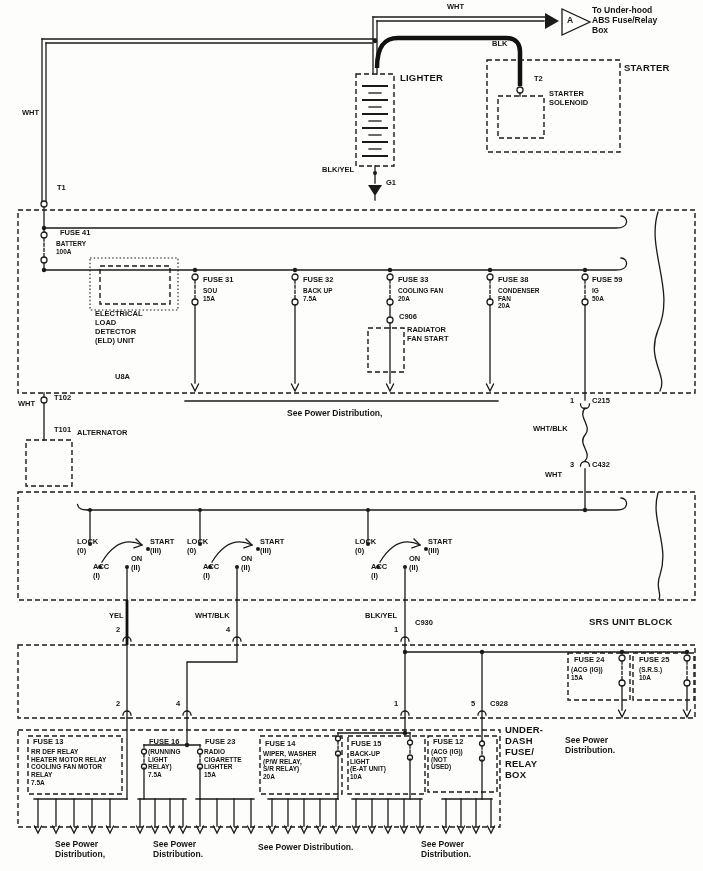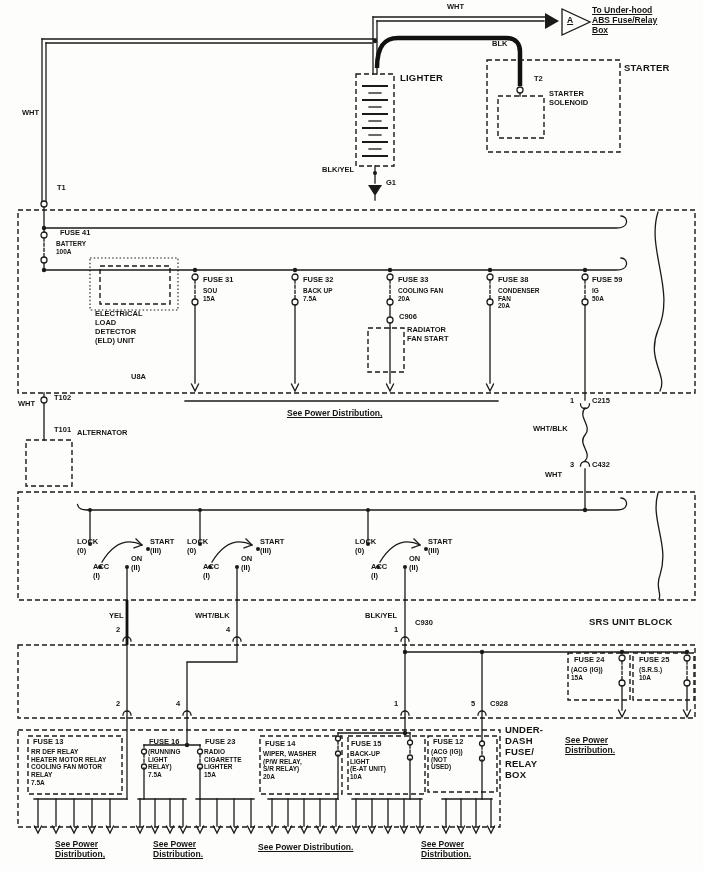--- a/index.html
+++ b/index.html
@@ -11,21 +11,21 @@
   .thick{ stroke:#111; fill:none; stroke-width:4.5; }
   .med  { stroke:#111; fill:none; stroke-width:2.8; }
   .box  { stroke:#1a1a1a; fill:none; stroke-width:1.4; stroke-dasharray:5 3; }
   .dotted { stroke:#1a1a1a; fill:none; stroke-width:1.1; stroke-dasharray:1.5 2.2; }
   .dash { stroke-dasharray:3 2.2; }
   .dot  { fill:#1a1a1a; stroke:none; }
   .wht  { fill:#fdfdfb; }
   .lbl  { position:absolute; font-weight:bold; font-size:7.5px; line-height:1.18;
           white-space:pre-line; color:#151515; }
   .tiny { font-size:6.5px; }
-  .mid  { font-size:8.5px;text-decoration:underline; }
+  .mid  { font-size:8.5px; }
   .hdr  { font-size:9.5px; letter-spacing:.2px; }
 </style>
 </head>
 <body>
 
 <div class="stage">
 
 <svg class="wires" width="703" height="871" viewBox="0 0 703 871">
   <defs>
     <g id="arr">
@@ -308,21 +308,21 @@
 <div class="lbl" style="left:322px;top:166px">BLK/YEL</div>
 <div class="lbl" style="left:386px;top:179px">G1</div>
 
 <div class="lbl" style="left:60px;top:229px">FUSE 41</div>
 <div class="lbl tiny" style="left:56px;top:240px">BATTERY
 100A</div>
 <div class="lbl" style="left:95px;top:310px">ELECTRICAL
 LOAD
 DETECTOR
 (ELD) UNIT</div>
-<div class="lbl" style="left:131px;top:373px">U8A</div>
+<div class="lbl" style="left:115px;top:373px">U8A</div>
 
 <div class="lbl" style="left:203px;top:276px">FUSE 31</div>
 <div class="lbl tiny" style="left:203px;top:287px">SOU
 15A</div>
 <div class="lbl" style="left:303px;top:276px">FUSE 32</div>
 <div class="lbl tiny" style="left:303px;top:287px">BACK UP
 7.5A</div>
 <div class="lbl" style="left:398px;top:276px">FUSE 33</div>
 <div class="lbl tiny" style="left:398px;top:287px">COOLING FAN
 20A</div>

